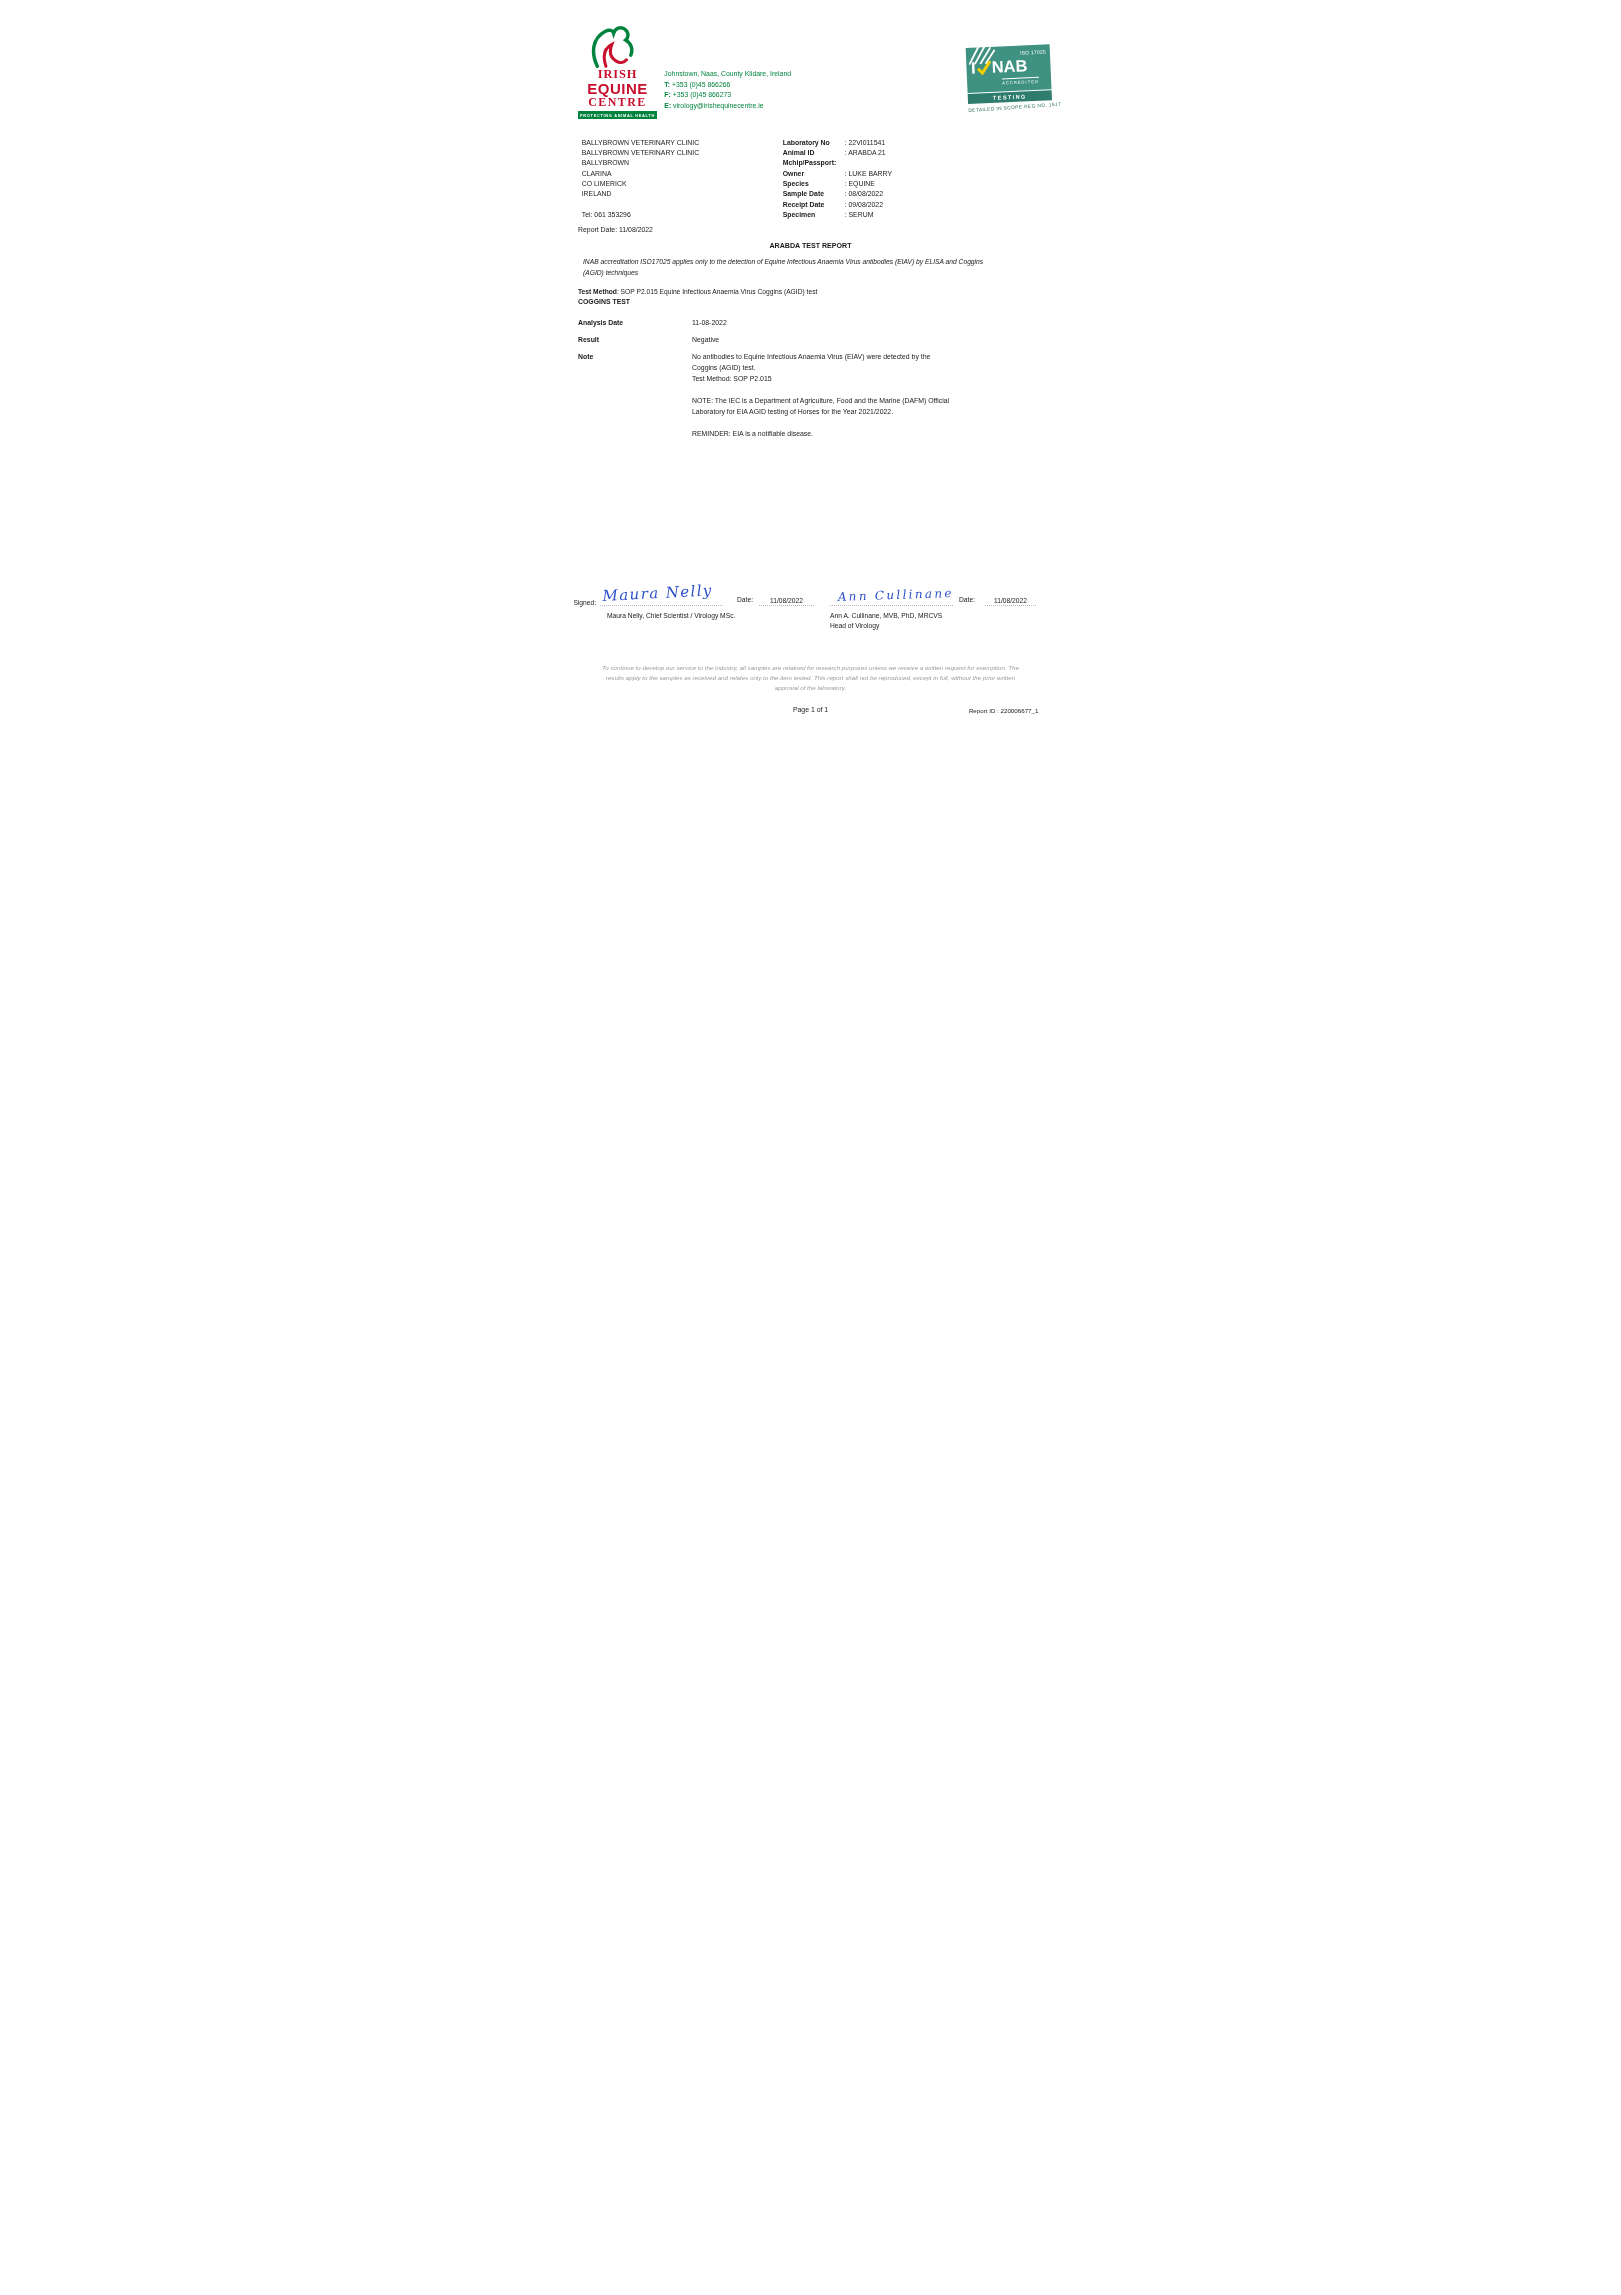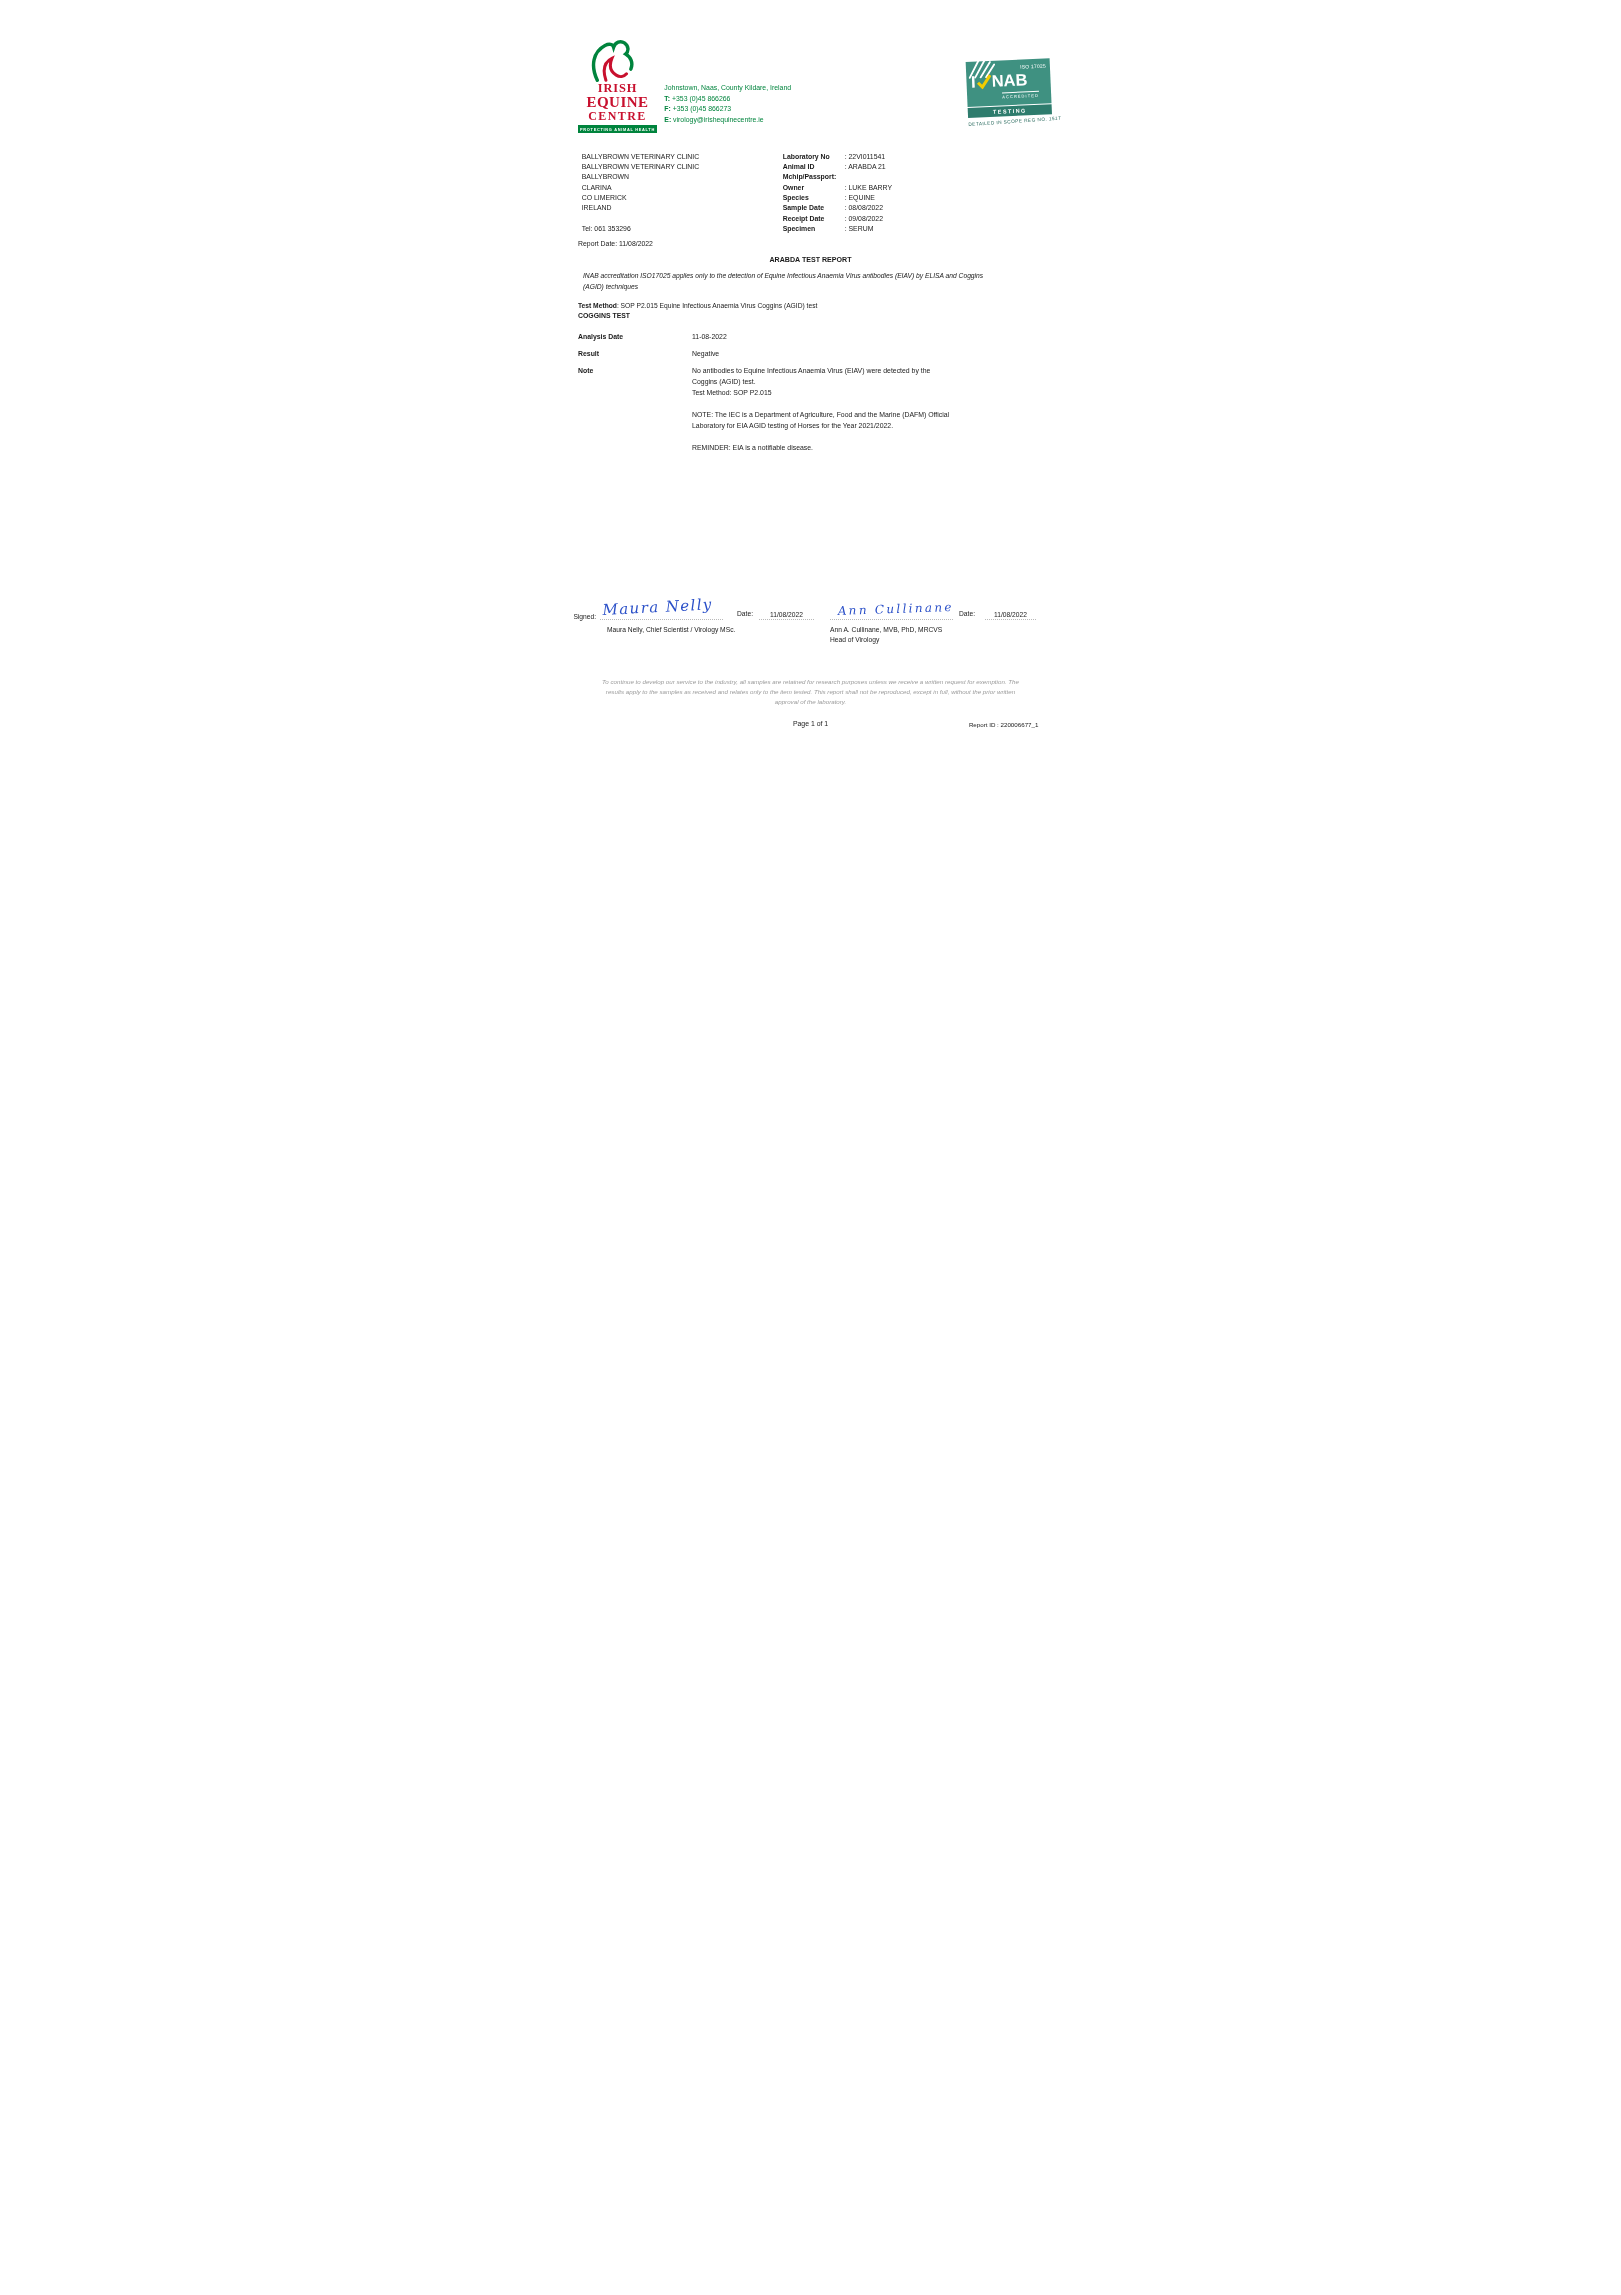--- a/index.html
+++ b/index.html
@@ -9,30 +9,30 @@
     --inab-teal:#3f9181;
     --inab-teal-dark:#2e7c6d;
     --inab-yellow:#f2cd00;
     --sig-blue:#2b50c8;
     --text:#1a1a1a;
     --muted:#9b9b9b;
   }
   *{margin:0;padding:0;box-sizing:border-box;}
   html,body{background:#ffffff;}
   body{font-family:"Liberation Sans",sans-serif;color:var(--text);}
-  .page{width:519px;min-height:735px;margin:14px auto;position:relative;padding:25px 27px 18.4px;background:#fff;}
+  .page{width:519px;min-height:735px;margin:0 auto;position:relative;padding:25px 27px 18.4px;background:#fff;}
 
   
   .header{display:flex;align-items:flex-start;min-height:99px;}
   .logo-block{width:79px;text-align:center;flex:0 0 auto;}
   .horse{width:69px;height:43px;display:block;margin:0 auto;}
   .horse .g1{stroke:var(--brand-green);}
   .horse .g2{stroke:var(--brand-red);}
   .logo-irish{font-family:"Liberation Serif",serif;font-weight:bold;color:var(--brand-red);font-size:12.4px;line-height:1.05;letter-spacing:0.9px;}
-  .logo-equine{font-family:Liberation Serif, serif;font-weight:bold;color:var(--brand-red);font-size:15px;line-height:1.0;letter-spacing:0.5px;}
+  .logo-equine{font-family:Liberation Sans, sans-serif;font-weight:bold;color:var(--brand-red);font-size:15px;line-height:1.0;letter-spacing:0.5px;}
   .logo-centre{font-family:"Liberation Serif",serif;font-weight:bold;color:var(--brand-red);font-size:12px;line-height:1.05;letter-spacing:1.4px;}
   .logo-tagline{background:var(--brand-green);color:#fff;font-size:3.9px;font-weight:bold;letter-spacing:0.7px;padding:1.8px 0 1.4px;margin-top:2.3px;}
 
   .contact{margin-left:7.3px;margin-top:44px;font-size:6.9px;line-height:10.6px;color:var(--brand-green);}
   .contact b{font-weight:bold;}
 
   .badge-area{margin-left:auto;margin-right:-13.8px;margin-top:20.7px;width:90px;flex:0 0 auto;}
   .inab{transform:rotate(-2.5deg);}
   .inab-main{background:var(--inab-teal);color:#fff;position:relative;width:84px;height:45px;}
   .inab-stripes{position:absolute;top:-3.2px;left:1.8px;width:30px;height:20px;}

